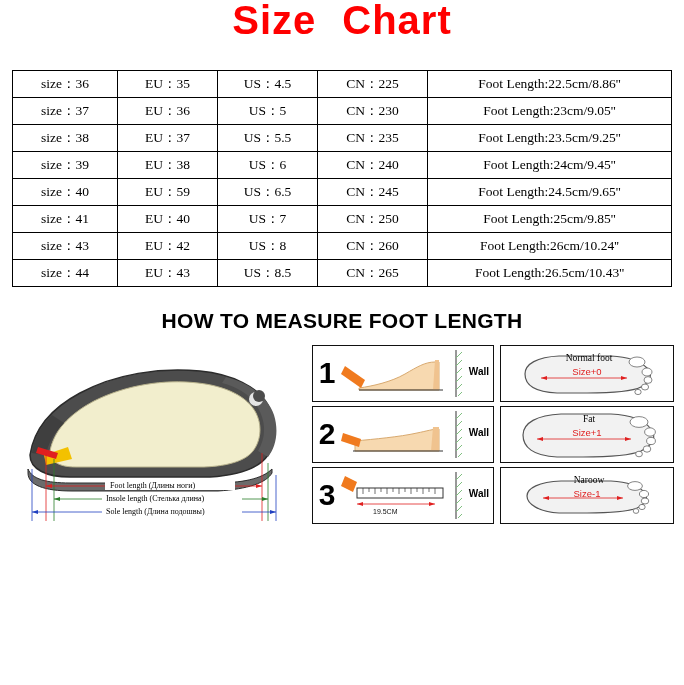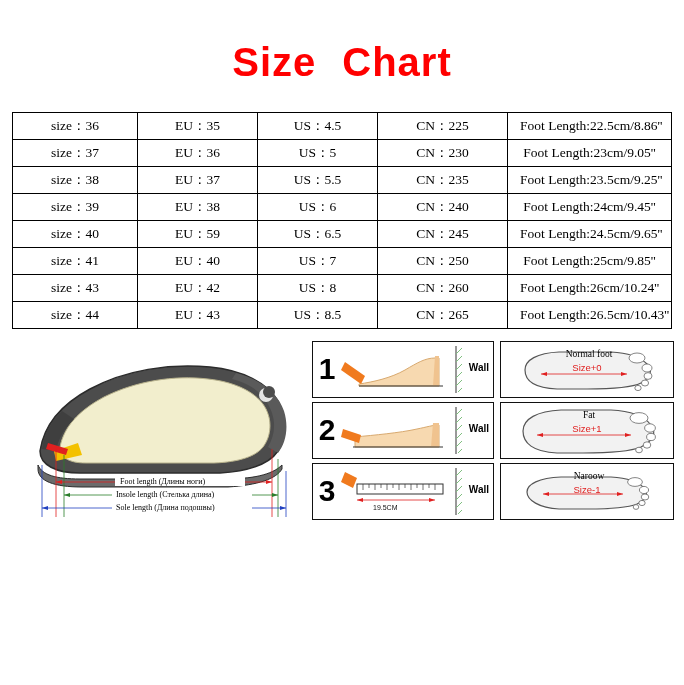--- a/index.html
+++ b/index.html
@@ -21,21 +21,20 @@
     position: relative;
   }
 
   
   .title {
     text-align: center;
     color: #ff0000;
     font-size: 40px;
     font-weight: bold;
     letter-spacing: 1px;
-    padding-top: 42px;
     line-height: 1;
     font-family: "Liberation Sans", sans-serif;
   }
   .title .word2 { margin-left: 26px; }
 
   
   .table-wrap {
     margin: 30px auto 0 auto;
     width: 660px;
   }
@@ -43,21 +42,21 @@
     border-collapse: collapse;
     width: 100%;
     table-layout: fixed;
   }
   table.size-table td {
     border: 1px solid #000;
     height: 26px;
     text-align: center;
     font-size: 13.5px;
     font-family: "Liberation Serif", serif;
-    padding: 0 12px;
+    padding: 0 2px;
     white-space: nowrap;
   }
   .col-size { width: 100px; }
   .col-eu   { width: 95px; }
   .col-us   { width: 95px; }
   .col-cn   { width: 105px; }
   .col-len  { width: auto; }
 
   
   .howto-title {
@@ -72,21 +71,21 @@
   
   .bottom {
     position: relative;
     margin-top: 10px;
     height: 185px;
   }
 
   
   .shoe-panel {
     position: absolute;
-    left: 20px;
+    left: 10px;
     top: 0;
     width: 292px;
     height: 182px;
   }
   .shoe-panel svg { display: block; }
   .measure-label {
     font-family: "Liberation Serif", serif;
     font-size: 8px;
     fill: #000;
   }
@@ -252,20 +251,21 @@
           <td class="col-size">size：44</td>
           <td class="col-eu">EU：43</td>
           <td class="col-us">US：8.5</td>
           <td class="col-cn">CN：265</td>
           <td class="col-len">Foot Length:26.5cm/10.43''</td>
         </tr>
       </tbody>
     </table>
   </div>
 
+  <div class="howto-title">HOW TO MEASURE FOOT LENGTH</div>
 
   <div class="bottom">
 
     <div class="shoe-panel">
       <svg width="292" height="182" viewBox="0 0 292 182" xmlns="http://www.w3.org/2000/svg">
 
         <path d="M20 112 C24 86 40 66 70 50 C105 31 150 24 190 28 C222 31 248 44 258 62 C268 80 266 100 258 112 C250 124 232 132 200 134 L60 134 C36 134 20 126 20 112 Z" fill="#4c4c4c" stroke="#2c2c2c" stroke-width="1.5"></path>
 
         <path d="M40 108 C44 88 58 72 84 58 C116 42 154 36 188 40 C216 43 238 54 246 70 C253 84 250 99 243 108 C236 117 220 123 194 124 L66 124 C48 124 40 118 40 108 Z" fill="#f2eecd" stroke="#b8b28c" stroke-width="1"></path>
 

